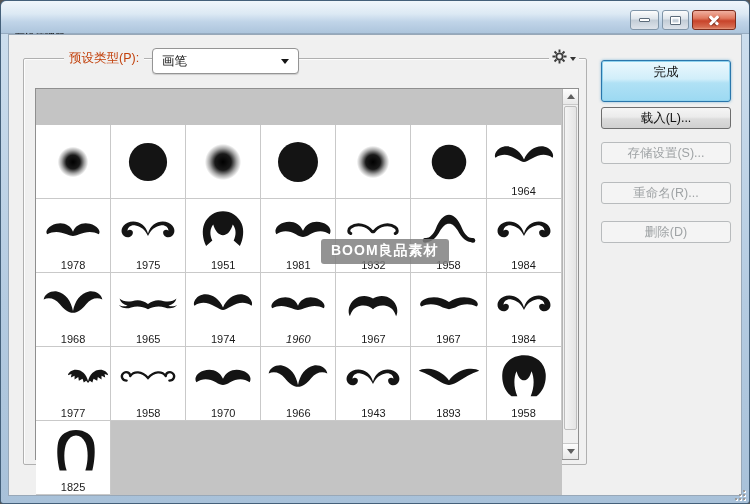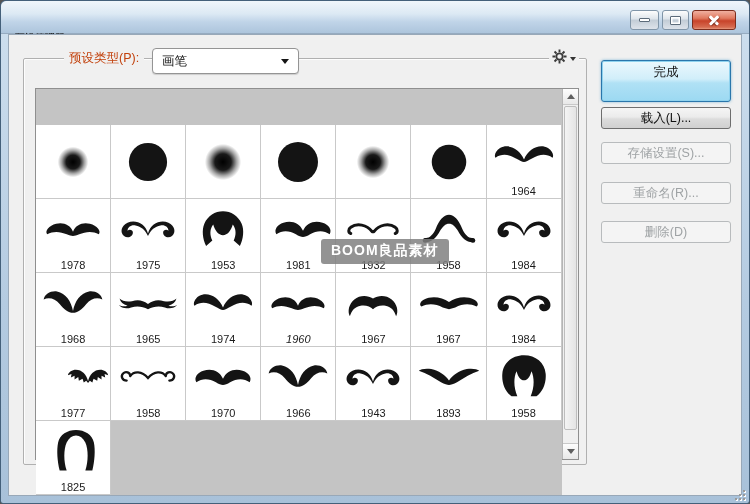--- a/index.html
+++ b/index.html
@@ -317,21 +317,21 @@
         <div class="cell has-label" style="grid-area: 2 / 2;">
           <svg class="shape s-mustache-curly">
             <use href="#mustache-curly"></use>
           </svg>
           <div class="cell-label">1975</div>
         </div>
         <div class="cell has-label" style="grid-area: 2 / 3;">
           <svg class="shape s-mustache-bushy">
             <use href="#mustache-bushy"></use>
           </svg>
-          <div class="cell-label">1953</div>
+          <div class="cell-label">1951</div>
         </div>
         <div class="cell has-label" style="grid-area: 2 / 4; justify-content: flex-end;">
           <svg class="shape s-mustache-thick">
             <use href="#mustache-thick"></use>
           </svg>
           <div class="cell-label">1981</div>
         </div>
         <div class="cell has-label" style="grid-area: 2 / 5;">
           <svg class="shape s-mustache-thin-curl">
             <use href="#mustache-thin-curl"></use>

